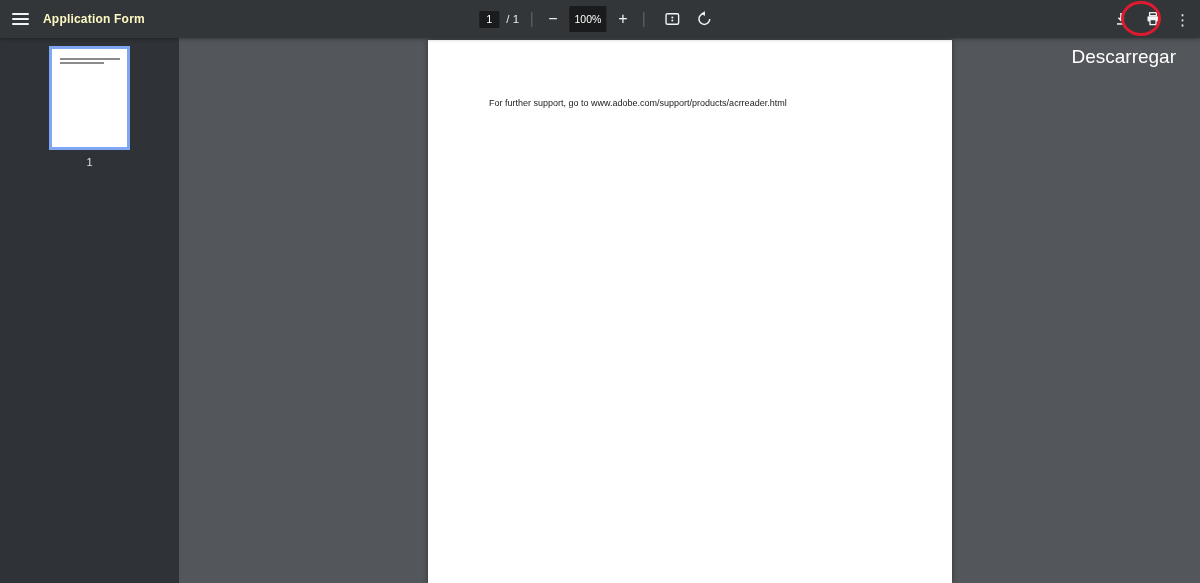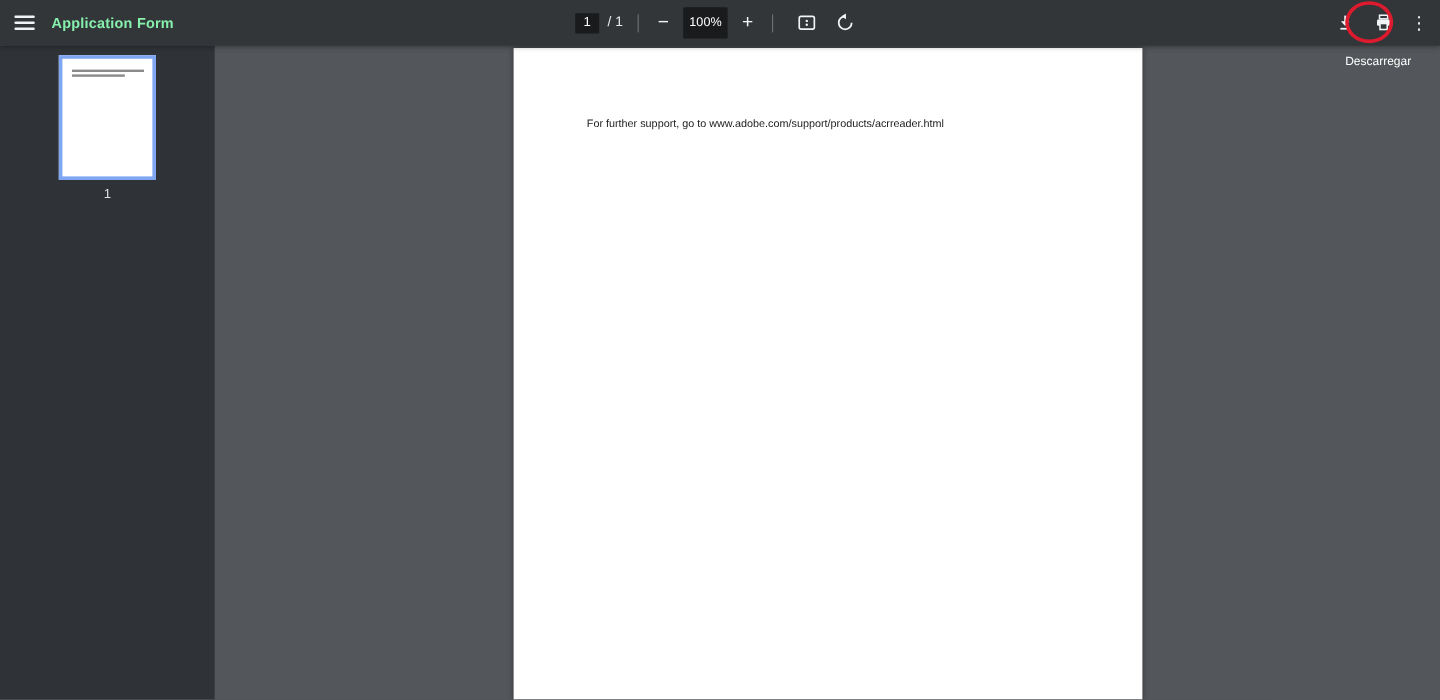--- a/index.html
+++ b/index.html
@@ -8,21 +8,21 @@
   .app { position:relative; width:1200px; height:583px; }
 
   
   .toolbar { position:absolute; top:0; left:0; width:100%; height:38px;
              background:#323639; z-index:5; box-shadow:0 1px 4px rgba(0,0,0,.35); }
   .tb-left { position:absolute; left:0; top:0; height:38px; display:flex;
              align-items:center; padding-left:12px; }
   .hamburger { width:17px; height:12px; display:flex; flex-direction:column;
                justify-content:space-between; cursor:pointer; }
   .hamburger span { display:block; height:2px; background:#f1f3f4; border-radius:1px; }
-  .tb-title { margin-left:14px; color:#86efac; font-size:12px; font-weight:bold;
+  .tb-title { margin-left:14px; color:#fef9c3; font-size:12px; font-weight:bold;
               letter-spacing:.2px; }
 
   .tb-center { position:absolute; left:50%; top:0; transform:translateX(-50%);
                height:38px; display:flex; align-items:center; }
   .page-input { width:20px; height:17px; background:#191b1c; border:none; color:#fff;
                 font-size:11px; text-align:center; font-family:"Liberation Sans",sans-serif;
                 border-radius:1px; }
   .page-total { color:#e8eaed; font-size:11.5px; margin-left:7px; }
   .tb-sep { width:1px; height:15px; background:#6a6e72; margin:0 12px; }
   .tb-btn { background:none; border:none; color:#f1f3f4; font-size:16px; line-height:1;
@@ -56,21 +56,21 @@
 
   
   .content { position:absolute; top:38px; left:179px; width:1021px; height:545px;
              background:#53565a; }
   .pdf-page { position:absolute; left:249px; top:2px; width:524px; height:543px;
               background:#fff; box-shadow:0 0 5px rgba(0,0,0,.45); }
   .doc-text { position:absolute; top:58px; left:61px; width:405px; color:#1b1b1b;
               font-size:9px; line-height:11.5px; }
   .doc-text p + p { margin-top:23px; }
 
-  .dl-tooltip { position:absolute; top:8px; right:24px; color:#ffffff; font-size:10px; }
+  .dl-tooltip { position:absolute; top:8px; right:24px; color:#ffffff; font-size:19px; }
 </style>
 </head>
 <body>
 
 <div class="app">
 
   <div class="toolbar">
     <div class="tb-left">
       <div class="hamburger">
         <span></span>

